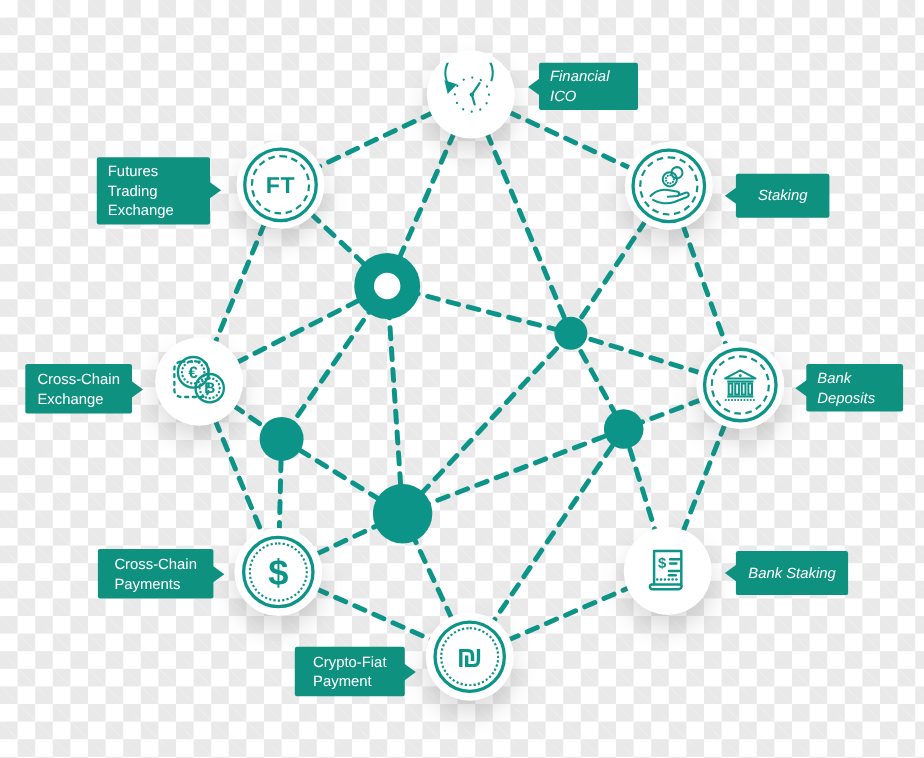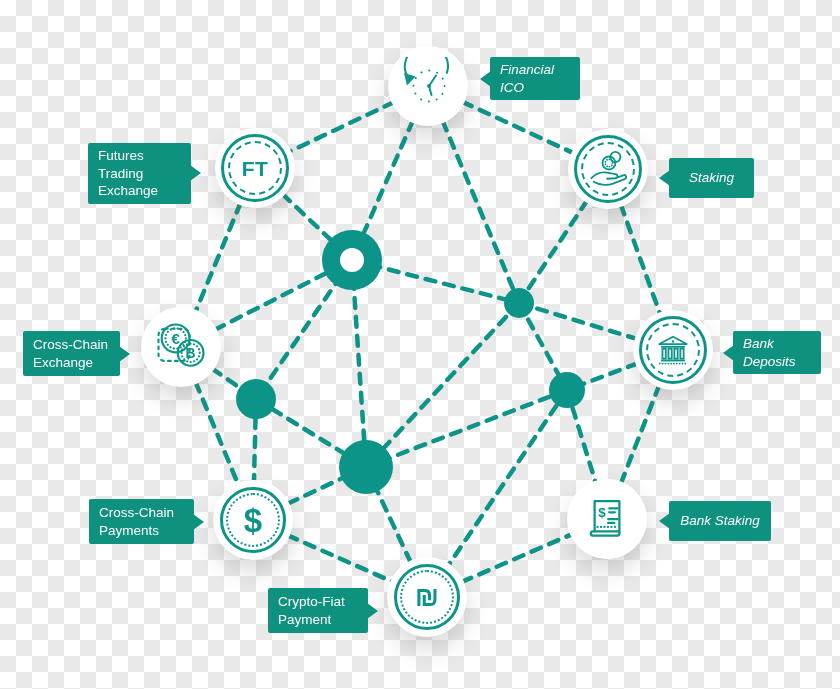--- a/index.html
+++ b/index.html
@@ -31,21 +31,21 @@
   .ring-dotted{position:absolute;inset:13px;border:2px dotted var(--accent);border-radius:50%;}
   .glyph{color:var(--accent);position:relative;line-height:1;}
   .glyph-ft{font-size:21px;font-weight:700;letter-spacing:.5px;}
   .glyph-dollar{font-size:33px;font-weight:600;}
   .glyph-shekel{font-size:27px;font-weight:600;}
   .node svg{display:block;}
   .label{
     position:absolute;z-index:3;background:var(--labelbg);color:#fff;
     font-size:13.5px;line-height:1.3;border-radius:2px;
     display:flex;align-items:center;white-space:pre-line;
-    padding:4px 10px;box-sizing:border-box;
+    padding:4px 10px;box-sizing:border-box;justify-content:center;
   }
   .label.center{justify-content:center;text-align:left;font-style:italic;}
   .pointer{position:absolute;width:0;height:0;top:50%;margin-top:-8px;
     border-top:8px solid transparent;border-bottom:8px solid transparent;}
   .pointer.left{left:-10px;border-right:11px solid var(--labelbg);}
   .pointer.right{right:-10px;border-left:11px solid var(--labelbg);}
   .ic{stroke:var(--accent);fill:none;stroke-width:2;}
   .ic-fill{fill:var(--accent);stroke:none;}
   .ic-txt{fill:var(--accent);font-family:"Liberation Sans",sans-serif;text-anchor:middle;}
 </style>

